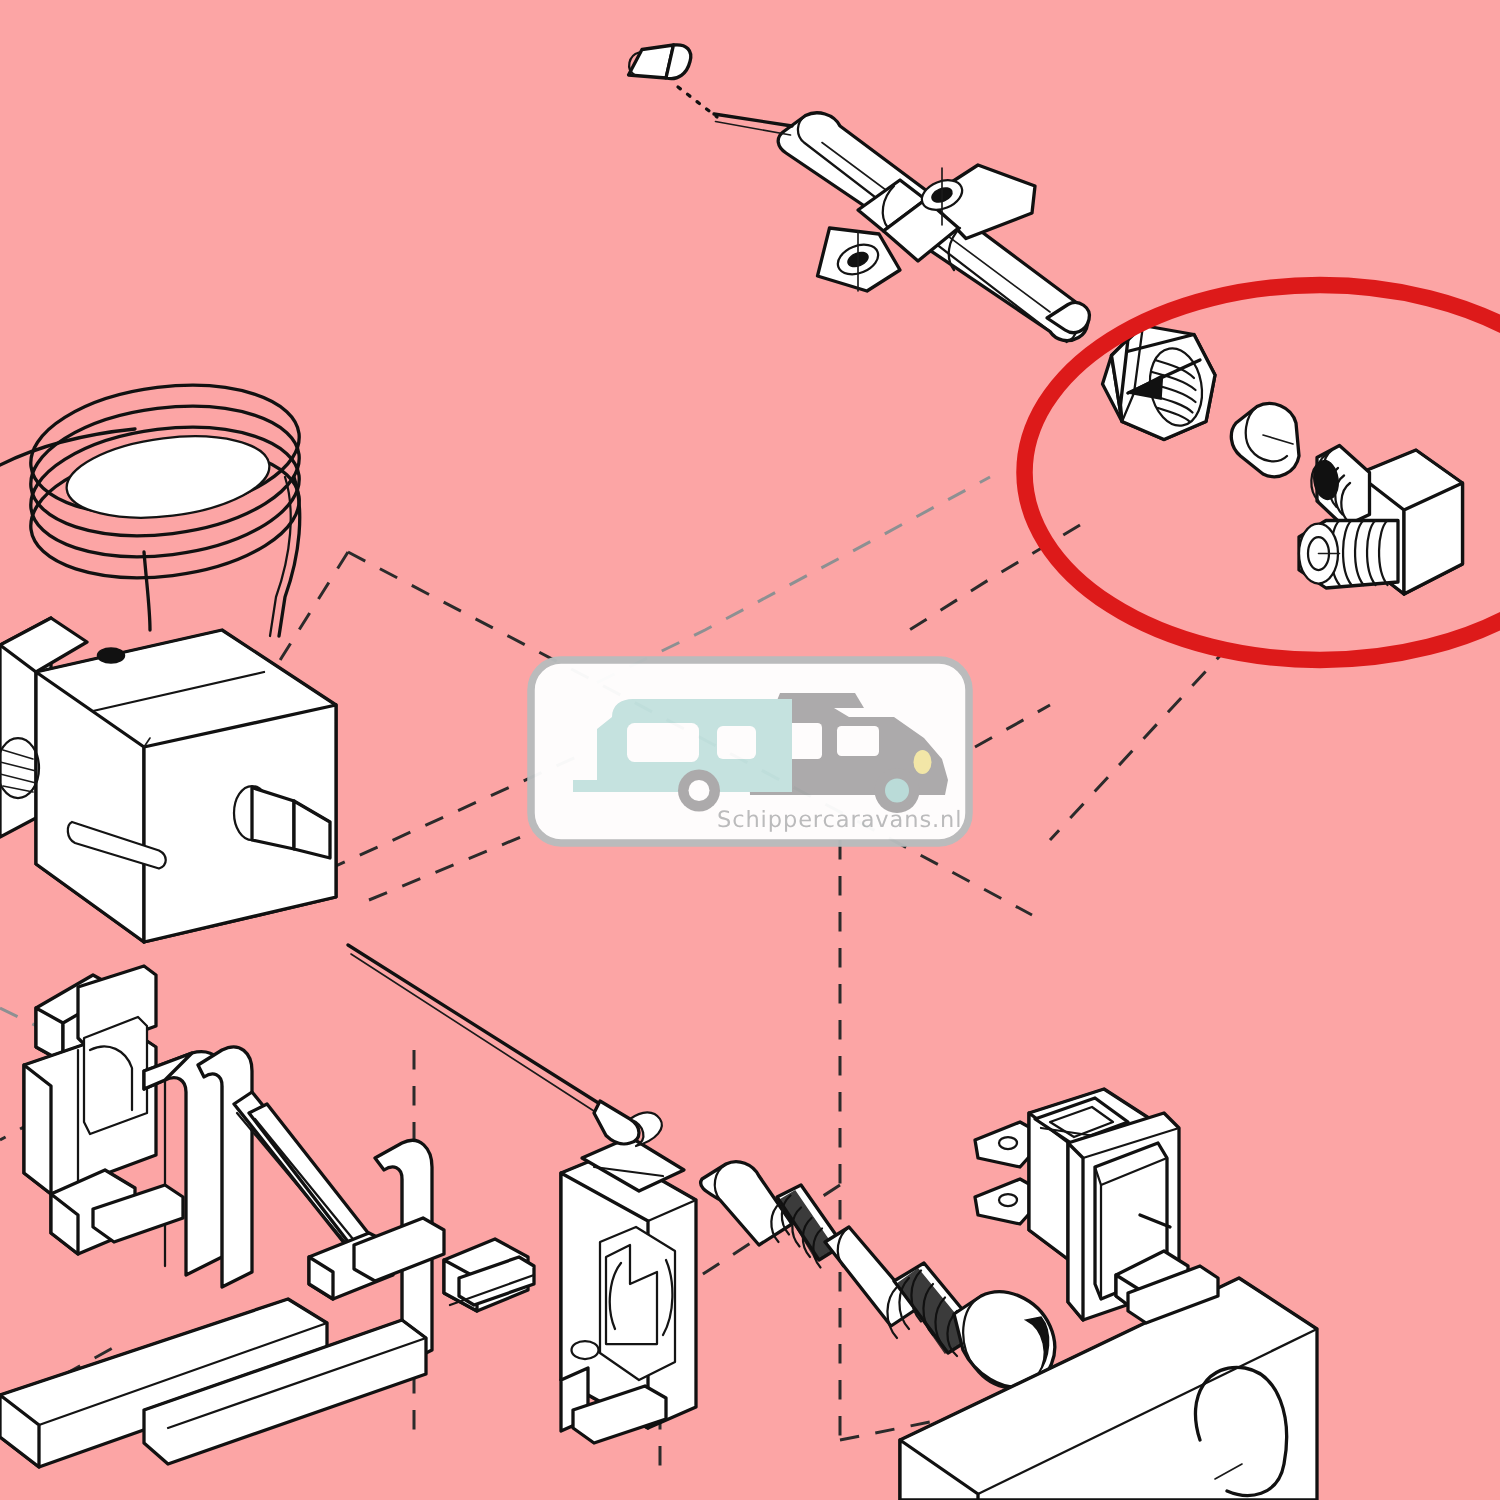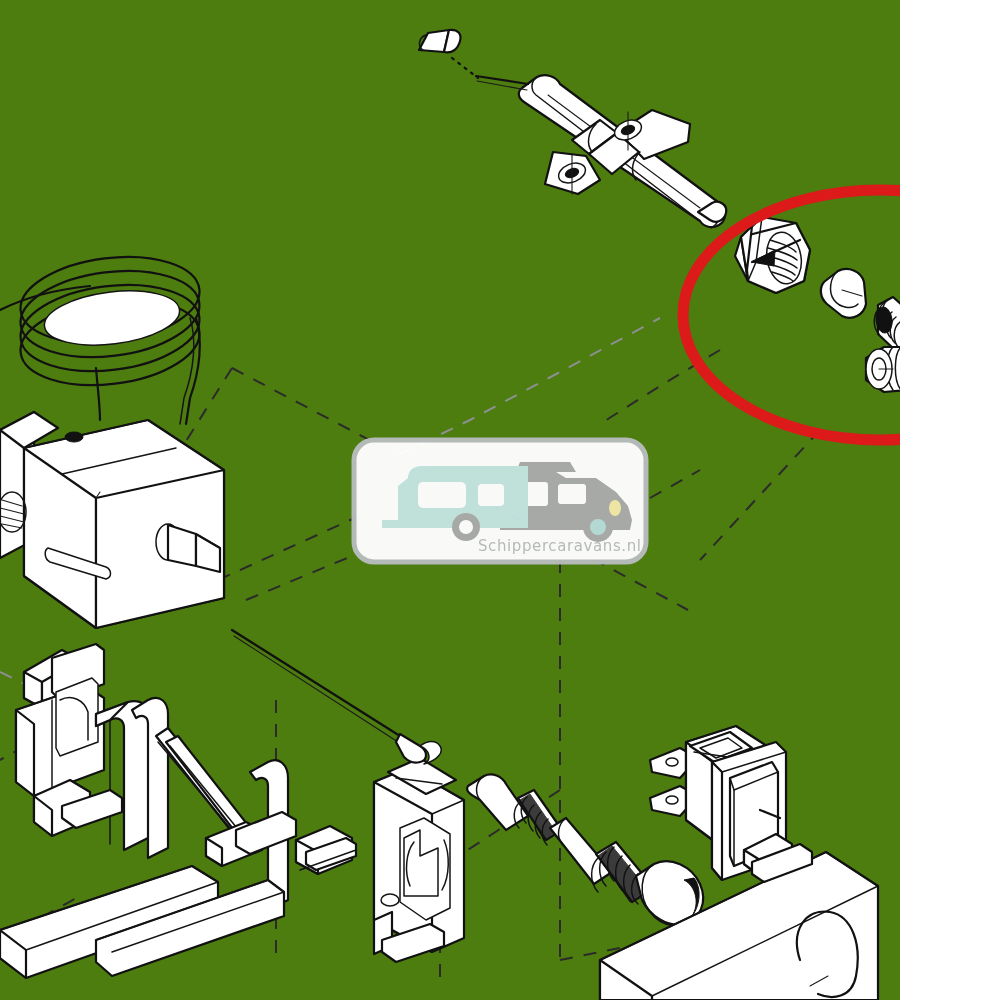--- a/index.html
+++ b/index.html
@@ -6,23 +6,23 @@
   html, body {
     margin: 0;
     padding: 0;
     background: #ffffff;
   }
   body {
     font-family: "Liberation Sans", sans-serif;
   }
   #diagram-root {
     position: relative;
-    width: 900px;
+    width: 1000px;
     height: 1000px;
-    background: #4d7c0f;
+    background: #fca5a5;
     overflow: hidden;
   }
   #diagram-svg {
     position: absolute;
     left: 0;
     top: 0;
     width: 1000px;
     height: 1000px;
     display: block;
   }

